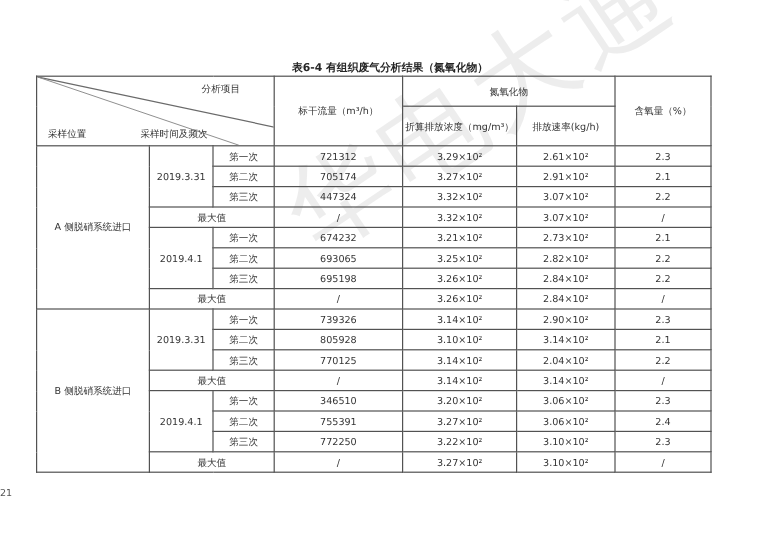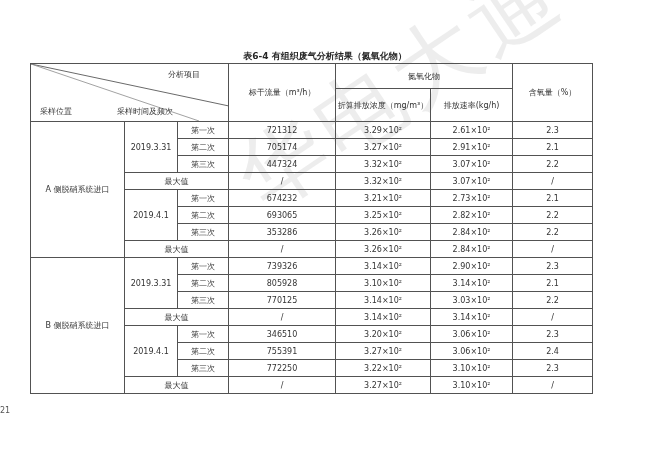--- a/index.html
+++ b/index.html
@@ -156,21 +156,21 @@
     </tr>
     <tr class="datarow">
       <td>第二次</td>
       <td>693065</td>
       <td>3.25×10²</td>
       <td>2.82×10²</td>
       <td>2.2</td>
     </tr>
     <tr class="datarow">
       <td>第三次</td>
-      <td>353286</td>
+      <td>695198</td>
       <td>3.26×10²</td>
       <td>2.84×10²</td>
       <td>2.2</td>
     </tr>
     <tr class="datarow">
       <td colspan="2">最大值</td>
       <td>/</td>
       <td>3.26×10²</td>
       <td>2.84×10²</td>
       <td>/</td>
@@ -189,21 +189,21 @@
       <td>第二次</td>
       <td>805928</td>
       <td>3.10×10²</td>
       <td>3.14×10²</td>
       <td>2.1</td>
     </tr>
     <tr class="datarow">
       <td>第三次</td>
       <td>770125</td>
       <td>3.14×10²</td>
-      <td>3.03×10²</td>
+      <td>2.04×10²</td>
       <td>2.2</td>
     </tr>
     <tr class="datarow">
       <td colspan="2">最大值</td>
       <td>/</td>
       <td>3.14×10²</td>
       <td>3.14×10²</td>
       <td>/</td>
     </tr>
     <tr class="datarow">

